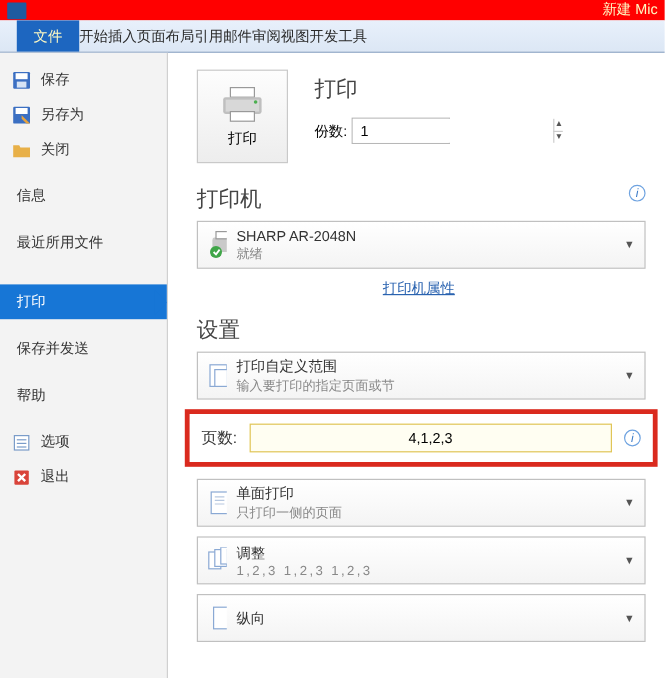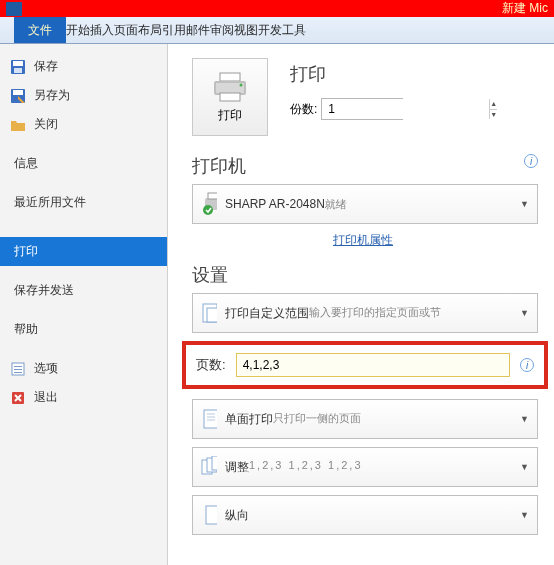--- a/index.html
+++ b/index.html
@@ -4,21 +4,21 @@
 <style>
 * { margin:0; padding:0; box-sizing:border-box; font-family:"Microsoft YaHei","Segoe UI",sans-serif; }
 body { width:554px; height:565px; background:#fff; font-size:12px; overflow:hidden; }
 .titlebar { height:17px; background:#ff0000; display:flex; align-items:center; }
 .tb-icon { width:16px; height:14px; margin-left:6px; background:#1f5ba0; border-radius:1px; position:relative; }
 .tb-text { color:#fef9c3; margin-left:auto; margin-right:6px; font-size:12px; }
 .ribbon { height:27px; background:linear-gradient(#e8f0fb,#dce7f5); display:flex; align-items:stretch; border-bottom:1px solid #8ba4c4; }
 .ribbon-tab { padding:0 0; display:flex; align-items:center; color:#2a2a2a; font-size:12px; cursor:pointer; }
 .ribbon-tab.file { background:#1d66c0; color:#fef9c3; padding:0 14px; font-weight:normal;margin-left:14px; }
 .main { display:flex; height:521px; }
-.sidebar { width:168px; background:#f3f3f3; border-right:1px solid #d0d0d0; display:flex; flex-direction:column; padding-top:8px; }
+.sidebar { width:140px; background:#f3f3f3; border-right:1px solid #d0d0d0; display:flex; flex-direction:column; padding-top:8px; }
 .sb-item { display:flex; align-items:center; padding:6px 10px; gap:8px; color:#333; cursor:pointer; }
 .sb-item.noicon { padding-left:14px; }
 .sb-item.selected { background:#1776d6; color:#fff; position:relative; }
 .sb-item.selected::after { content:""; position:absolute; right:-10px; top:50%; transform:translateY(-50%); border:10px solid transparent; border-left-color:#1776d6; }
 .sb-sep { height:10px; }
 .ico { width:16px; height:16px; display:inline-flex; align-items:center; justify-content:center; }
 .content { flex:1; padding:14px 16px 0 24px; overflow:hidden; position:relative; }
 .top-row { display:flex; gap:22px; margin-bottom:18px; }
 .print-btn { width:76px; height:78px; border:1px solid #c9c9c9; background:linear-gradient(#fdfdfd,#ededed); display:flex; flex-direction:column; align-items:center; justify-content:center; gap:4px; cursor:pointer; }
 .print-btn .pl { font-size:12px; }
@@ -26,29 +26,29 @@
 .copies h2 { font-size:18px; font-weight:normal; color:#444; }
 .copies-row { display:flex; align-items:center; gap:4px; }
 .spin { width:82px; height:22px; border:1px solid #b7b7b7; background:#fff; display:flex; }
 .spin input { flex:1; border:none; padding:0 6px; font-size:12px; outline:none; }
 .spin-b { width:16px; display:flex; flex-direction:column; }
 .spin-b div { flex:1; border-left:1px solid #ccc; display:flex; align-items:center; justify-content:center; font-size:7px; color:#555; cursor:pointer; }
 .spin-b div:first-child { border-bottom:1px solid #ccc; }
 .section-h { font-size:18px; color:#444; margin-bottom:6px; display:flex; align-items:flex-start; }
 .info-i { margin-left:auto; width:14px; height:14px; border:1px solid #6fa3e0; border-radius:50%; color:#3a7ac8; font-size:10px; display:flex; align-items:center; justify-content:center; font-style:italic; cursor:pointer; }
 .dd { border:1px solid #c0c0c0; background:linear-gradient(#fff,#f4f4f4); height:40px; display:flex; align-items:center; padding:0 8px; gap:8px; margin-bottom:8px; cursor:pointer; }
-.dd .txt { flex:1; display:flex; flex-direction:row; }
+.dd .txt { flex:1; display:flex; flex-direction:column; }
 .dd .t1 { font-size:12px; color:#333; }
 .dd .t2 { font-size:11px; color:#888; }
 .dd .ar { font-size:9px; color:#555; }
 .link-row { text-align:center; margin:2px 4px 14px 0; }
 .link-row a { color:#2a63b0; font-size:12px; text-decoration:underline; cursor:pointer; }
 .red-box { border:4px solid #da2a1e; padding:8px 10px; margin:0 -10px 10px -10px; display:flex; align-items:center; gap:10px; }
 .red-box label { font-size:13px; color:#333; }
-.pages-input { flex:1; height:24px; border:1px solid #e0c558; background:#fffef2; padding:0 6px; font-size:12px; outline:none; }
+.pages-input { flex:1; height:24px; border:1px solid #e0c558; background:#fffef2; padding:0 6px; font-size:12px; outline:none;text-align:center; }
 .collate { font-size:11px; color:#777; letter-spacing:2px; }
 svg { display:block; }
 </style>
 </head>
 <body>
 
 <div class="titlebar">
   <div class="tb-icon"></div>
   <div class="tb-text">新建 Mic</div>
 </div>

